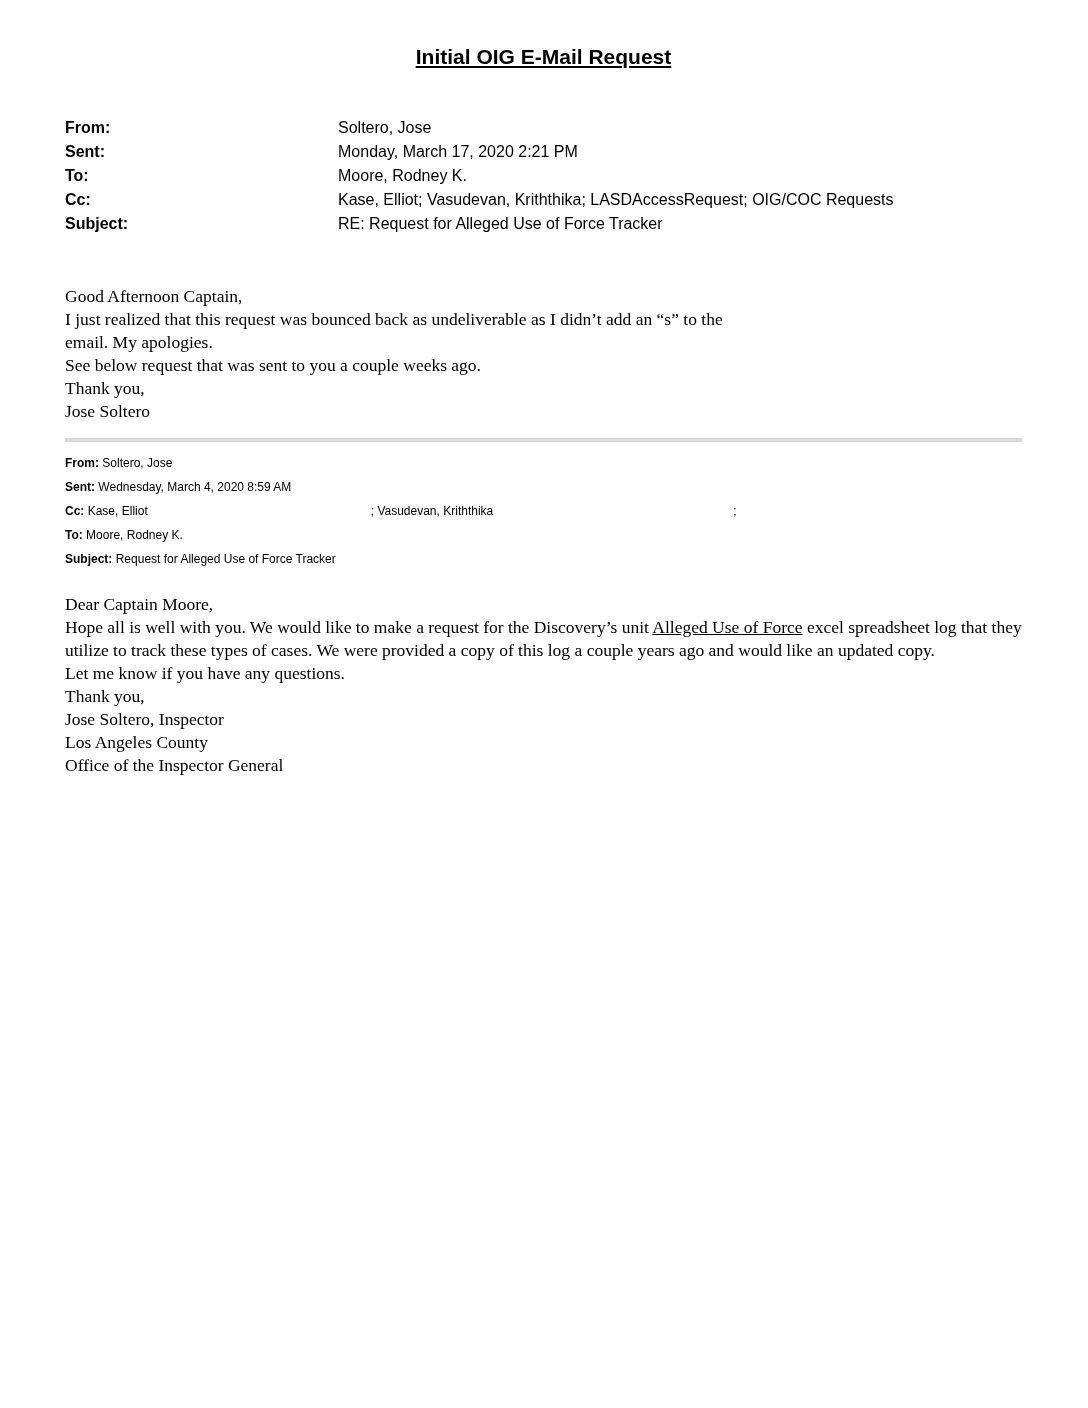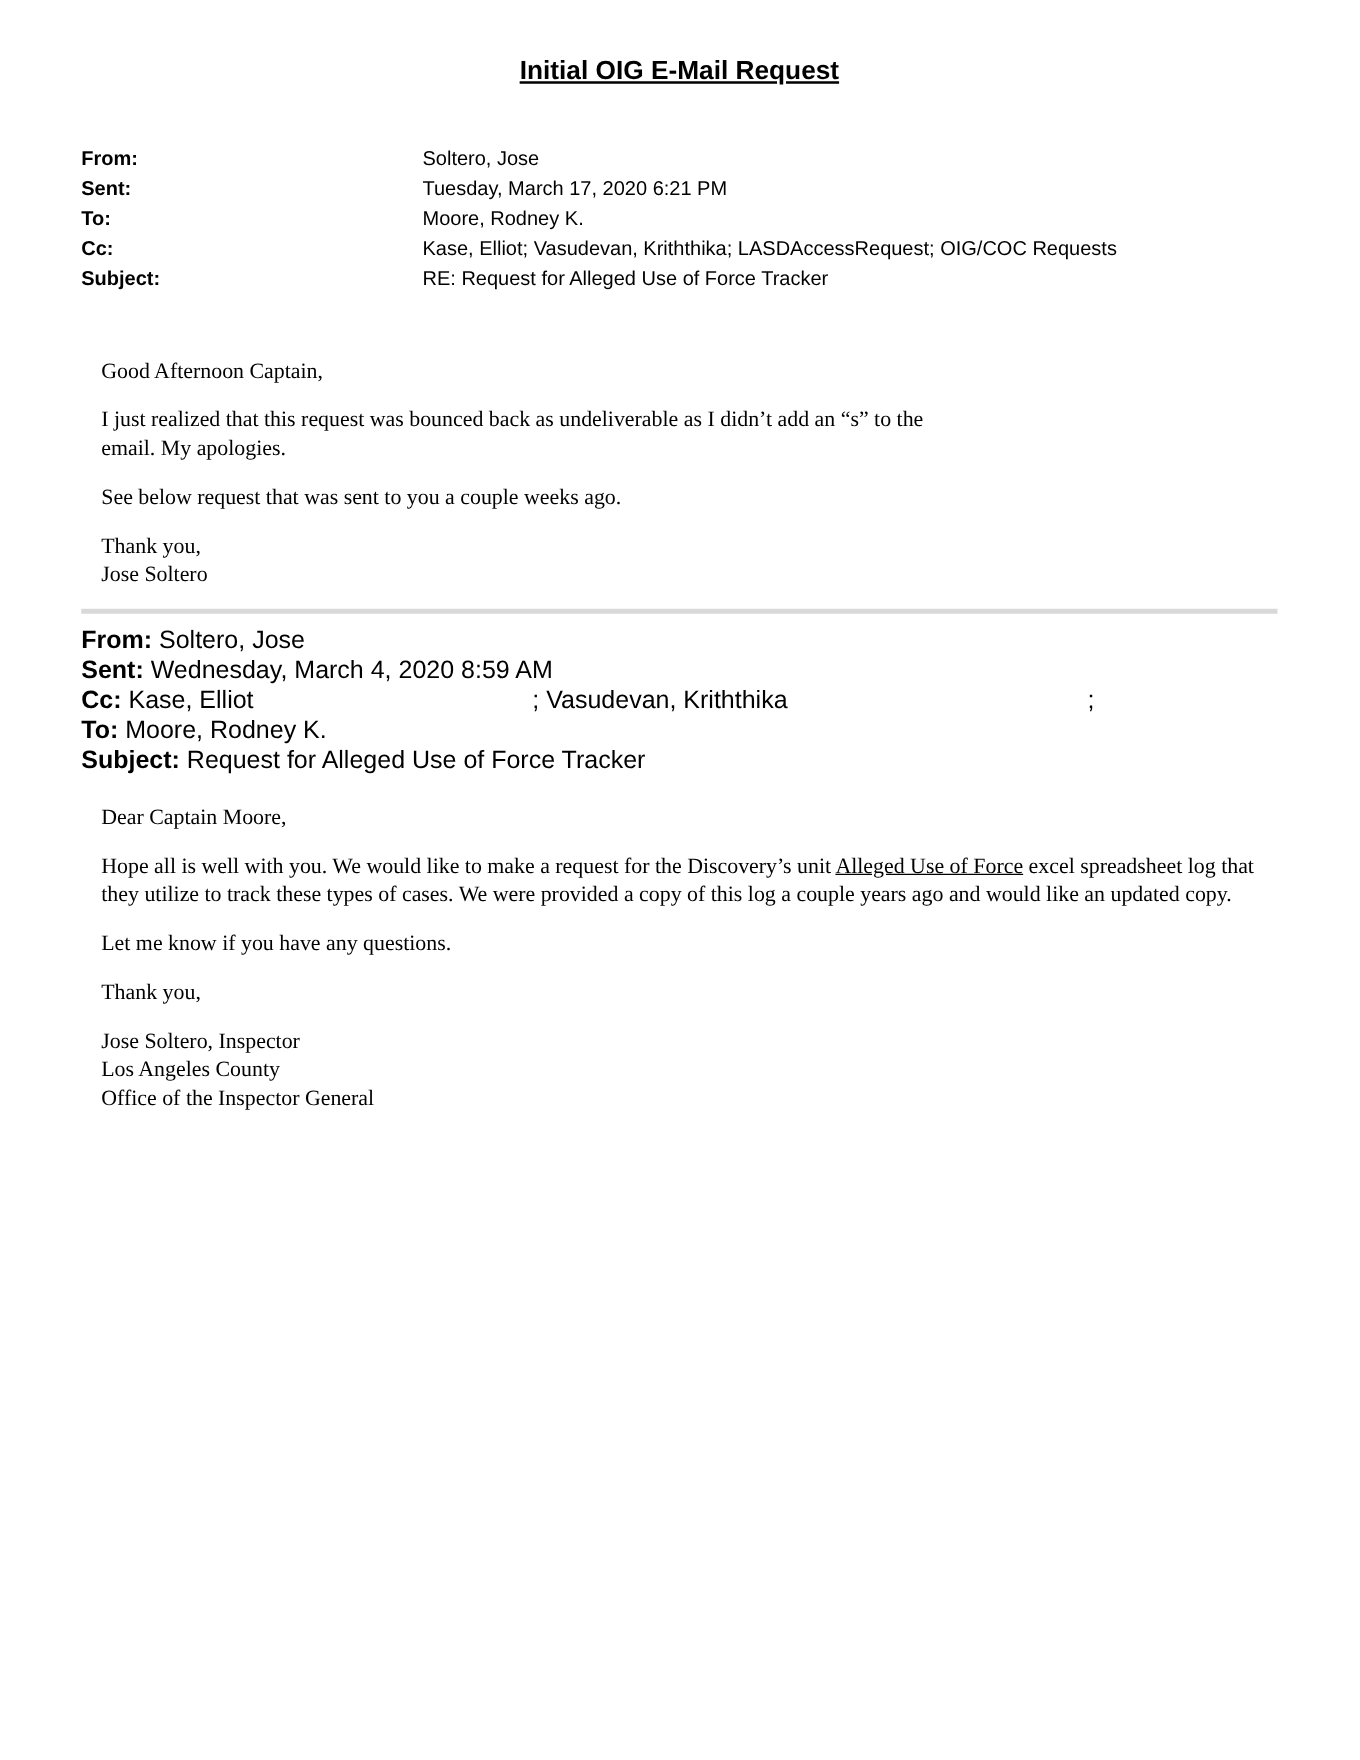--- a/index.html
+++ b/index.html
@@ -41,39 +41,39 @@
   }
   .hdr-value { flex: 1 1 auto; }
 
   
   .body1, .body2 {
     font-family: "Liberation Serif", serif;
     font-size: 17.5px;
     line-height: 23px;
   }
   .body1 { margin-top: 49px; }
-  .body1 p, .body2 p { margin: 16px; }
+  .body1 p, .body2 p { margin: 0; }
   .multiline { white-space: pre-line; }
   .mt-1blank { margin-top: 21px; }
   .mt-1blank-b { margin-top: 23px; }
   .mt-sig { margin-top: 30px; }
 
   
   .divider {
     height: 4px;
     background: #d9d9d9;
     margin-top: 15px;
     border: none;
   }
 
   
   .hdr2 {
     margin-top: 9px;
     font-family: "Liberation Sans", sans-serif;
-    font-size: 20px;
+    font-size: 12px;
     line-height: 24px;
   }
   .hdr2 .lbl { font-weight: bold; }
   .redacted-gap-1 { display: inline-block; width: 223px; }
   .redacted-gap-2 { display: inline-block; width: 240px; }
   .cc-line2 { padding-left: 418px; }
 
   .body2 { margin-top: 22px; }
   .uof-underline { text-decoration: underline; }
   .para-wrap { max-width: 957px; }
@@ -85,21 +85,21 @@
 
   <h1 class="doc-title">Initial OIG E-Mail Request</h1>
 
   <div class="hdr1">
     <div class="hdr-row">
       <span class="hdr-label">From:</span>
       <span class="hdr-value">Soltero, Jose</span>
     </div>
     <div class="hdr-row">
       <span class="hdr-label">Sent:</span>
-      <span class="hdr-value">Tuesday, March 17, 2020 6:21 PM</span>
+      <span class="hdr-value">Monday, March 17, 2020 2:21 PM</span>
     </div>
     <div class="hdr-row">
       <span class="hdr-label">To:</span>
       <span class="hdr-value">Moore, Rodney K.</span>
     </div>
     <div class="hdr-row">
       <span class="hdr-label">Cc:</span>
       <span class="hdr-value">Kase, Elliot; Vasudevan, Kriththika; LASDAccessRequest; OIG/COC Requests</span>
     </div>
     <div class="hdr-row">

